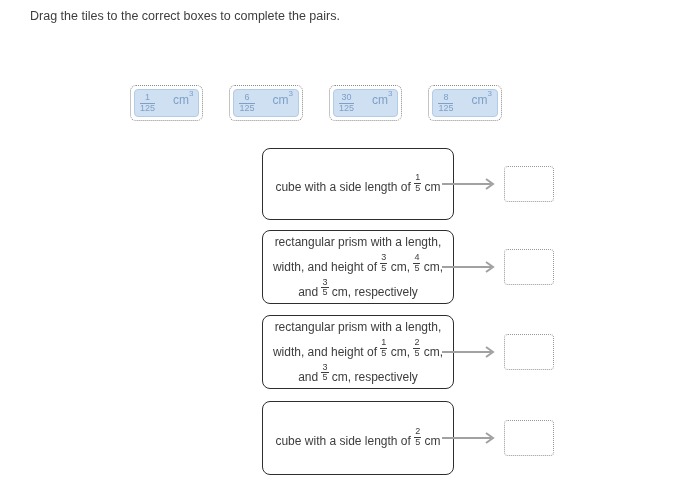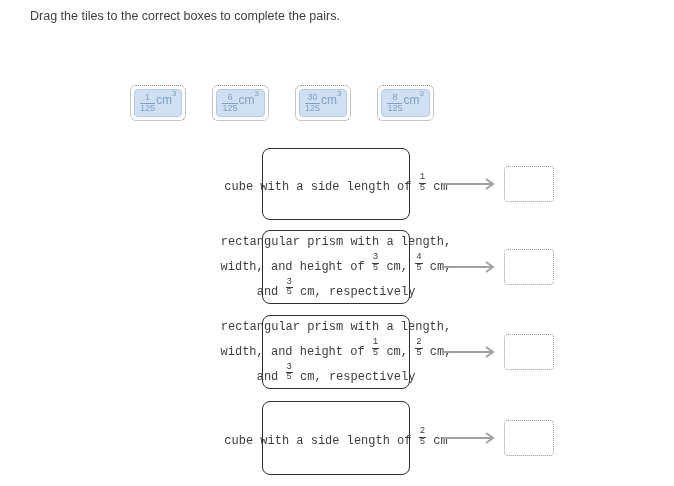--- a/index.html
+++ b/index.html
@@ -58,40 +58,39 @@
     font-size: 9px;
     line-height: 1.1;
     vertical-align: baseline;
   }
   .frac .num {
     display: block;
     border-bottom: 1px solid currentColor;
     padding: 0 1px;
   }
   .frac .den { display: block; }
-  .tile-inner .unit { position: relative; bottom: 4px; margin-left: 1px; }
+  .tile-inner .unit { position: relative; bottom: 4px; margin-left: 18px; }
   .tile-inner sup { font-size: 8px; position: relative; bottom: 3px; }
 
   
   .qbox {
     position: absolute;
     left: 262px;
-    width: 148px;
+    width: 192px;
     border: 1px solid var(--question-border, #2e2e2e);
     border-radius: 8px;
     background: #ffffff;
     display: flex;
     flex-direction: column;
     justify-content: center;
     align-items: center;
     font-size: 12px;
     color: var(--text, #3d3d3d);
     text-align: center;
     padding: 16px 6px;
-    font-family: Liberation Mono, monospace;
   }
   .qline { line-height: 15px; margin: 1.5px 0; white-space: nowrap; }
   .q1 { top: 148px; height: 72px; }
   .q2 { top: 230px; height: 74px; }
   .q3 { top: 315px; height: 74px; }
   .q4 { top: 401px; height: 74px; }
 
   
   .arrow {
     position: absolute;

